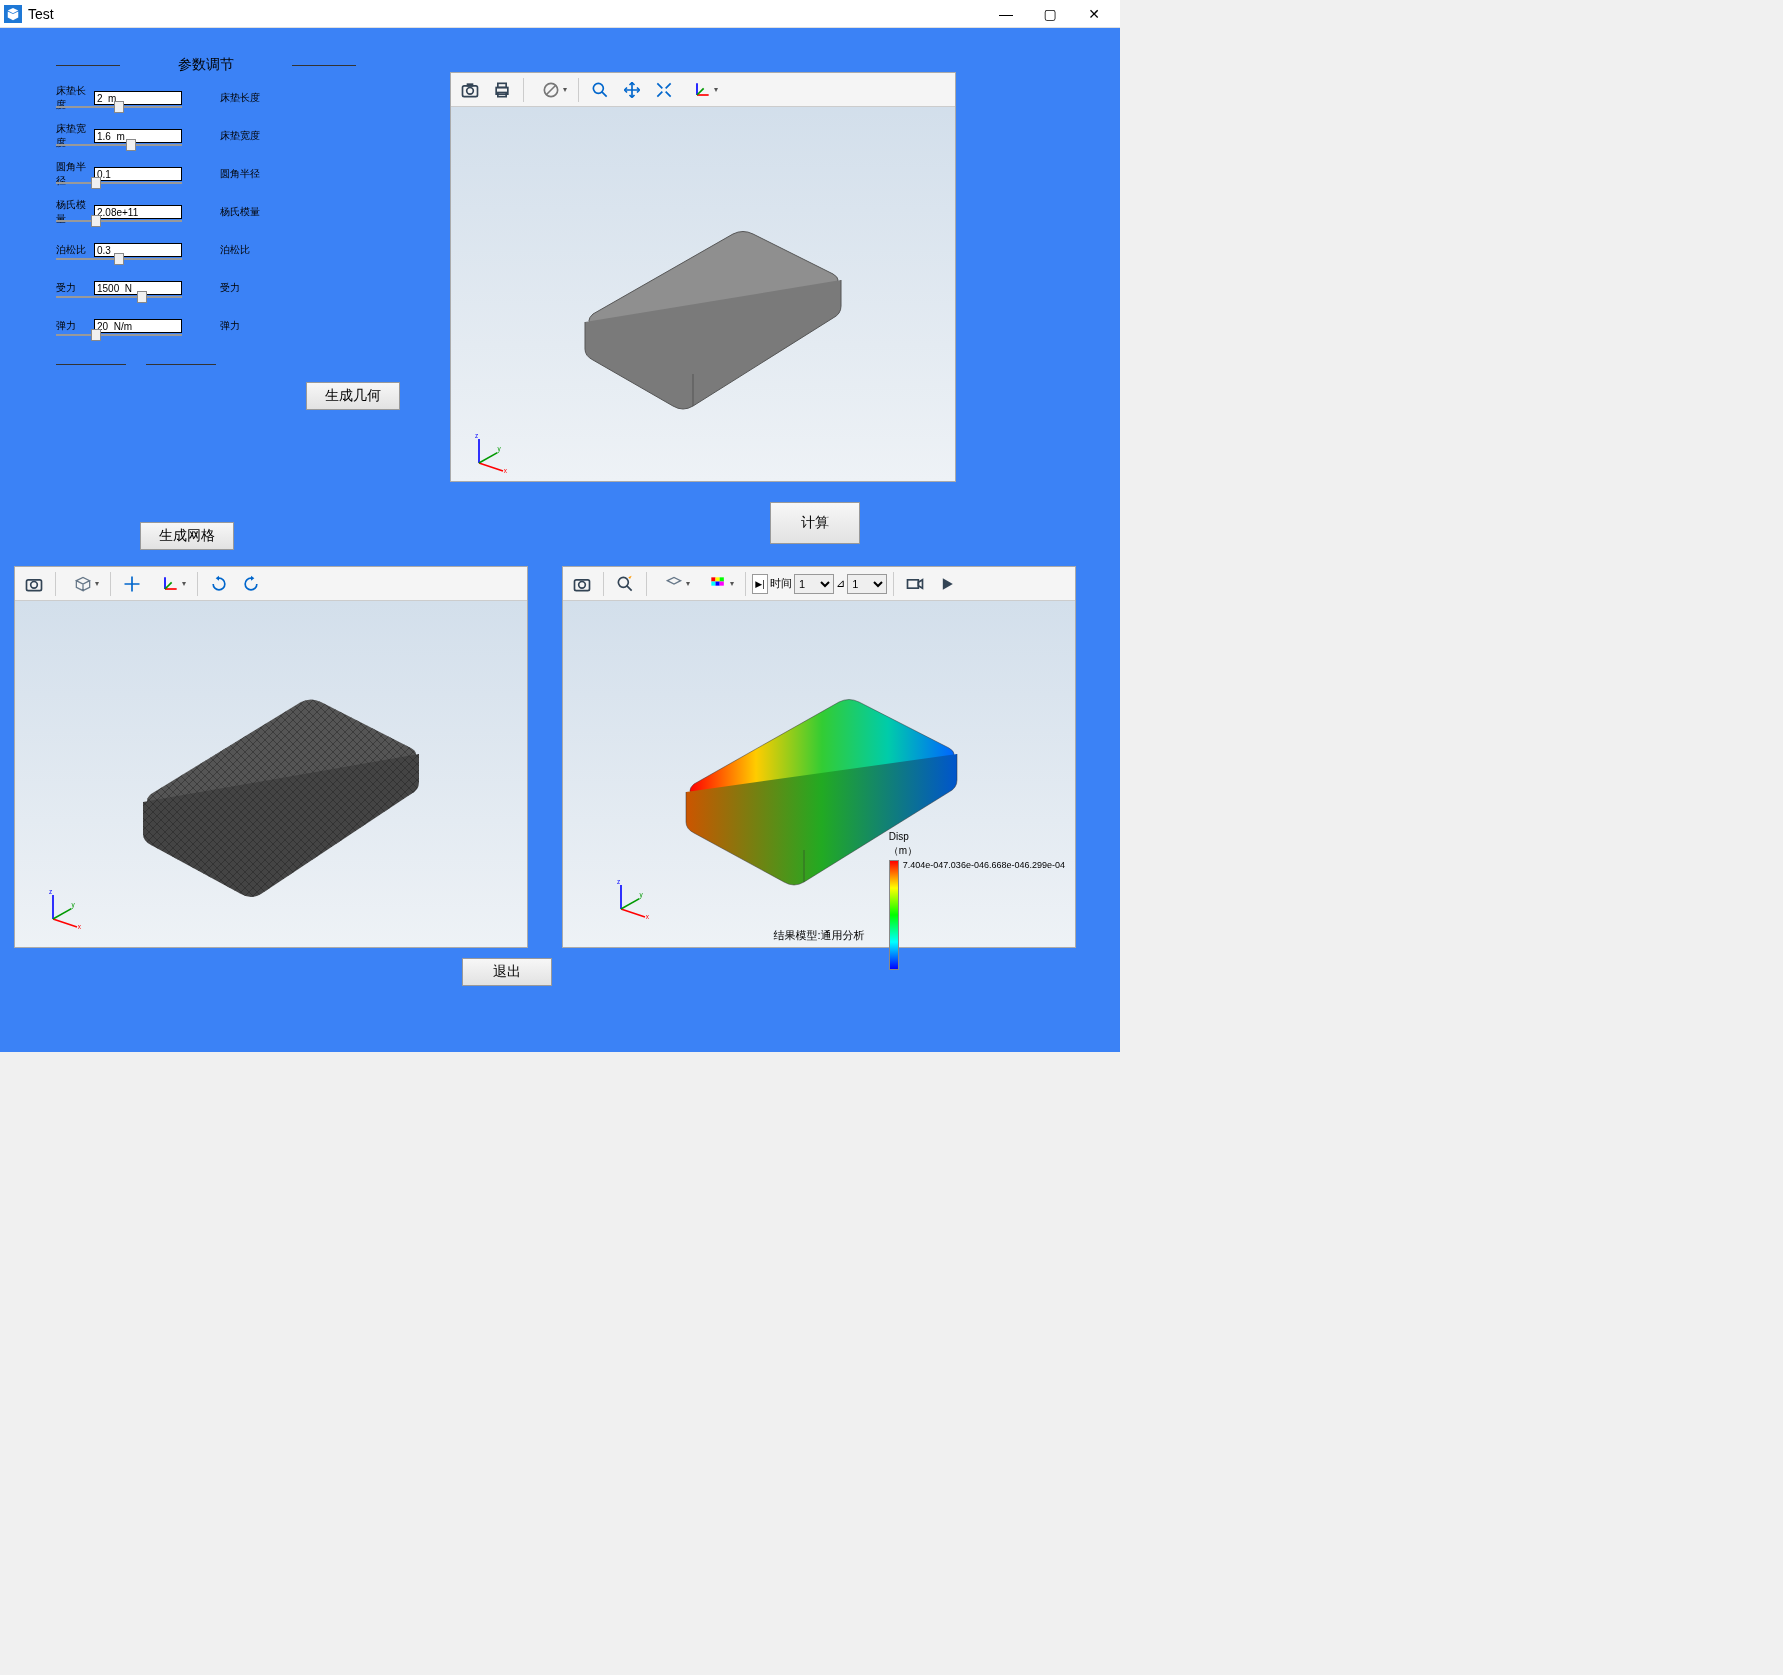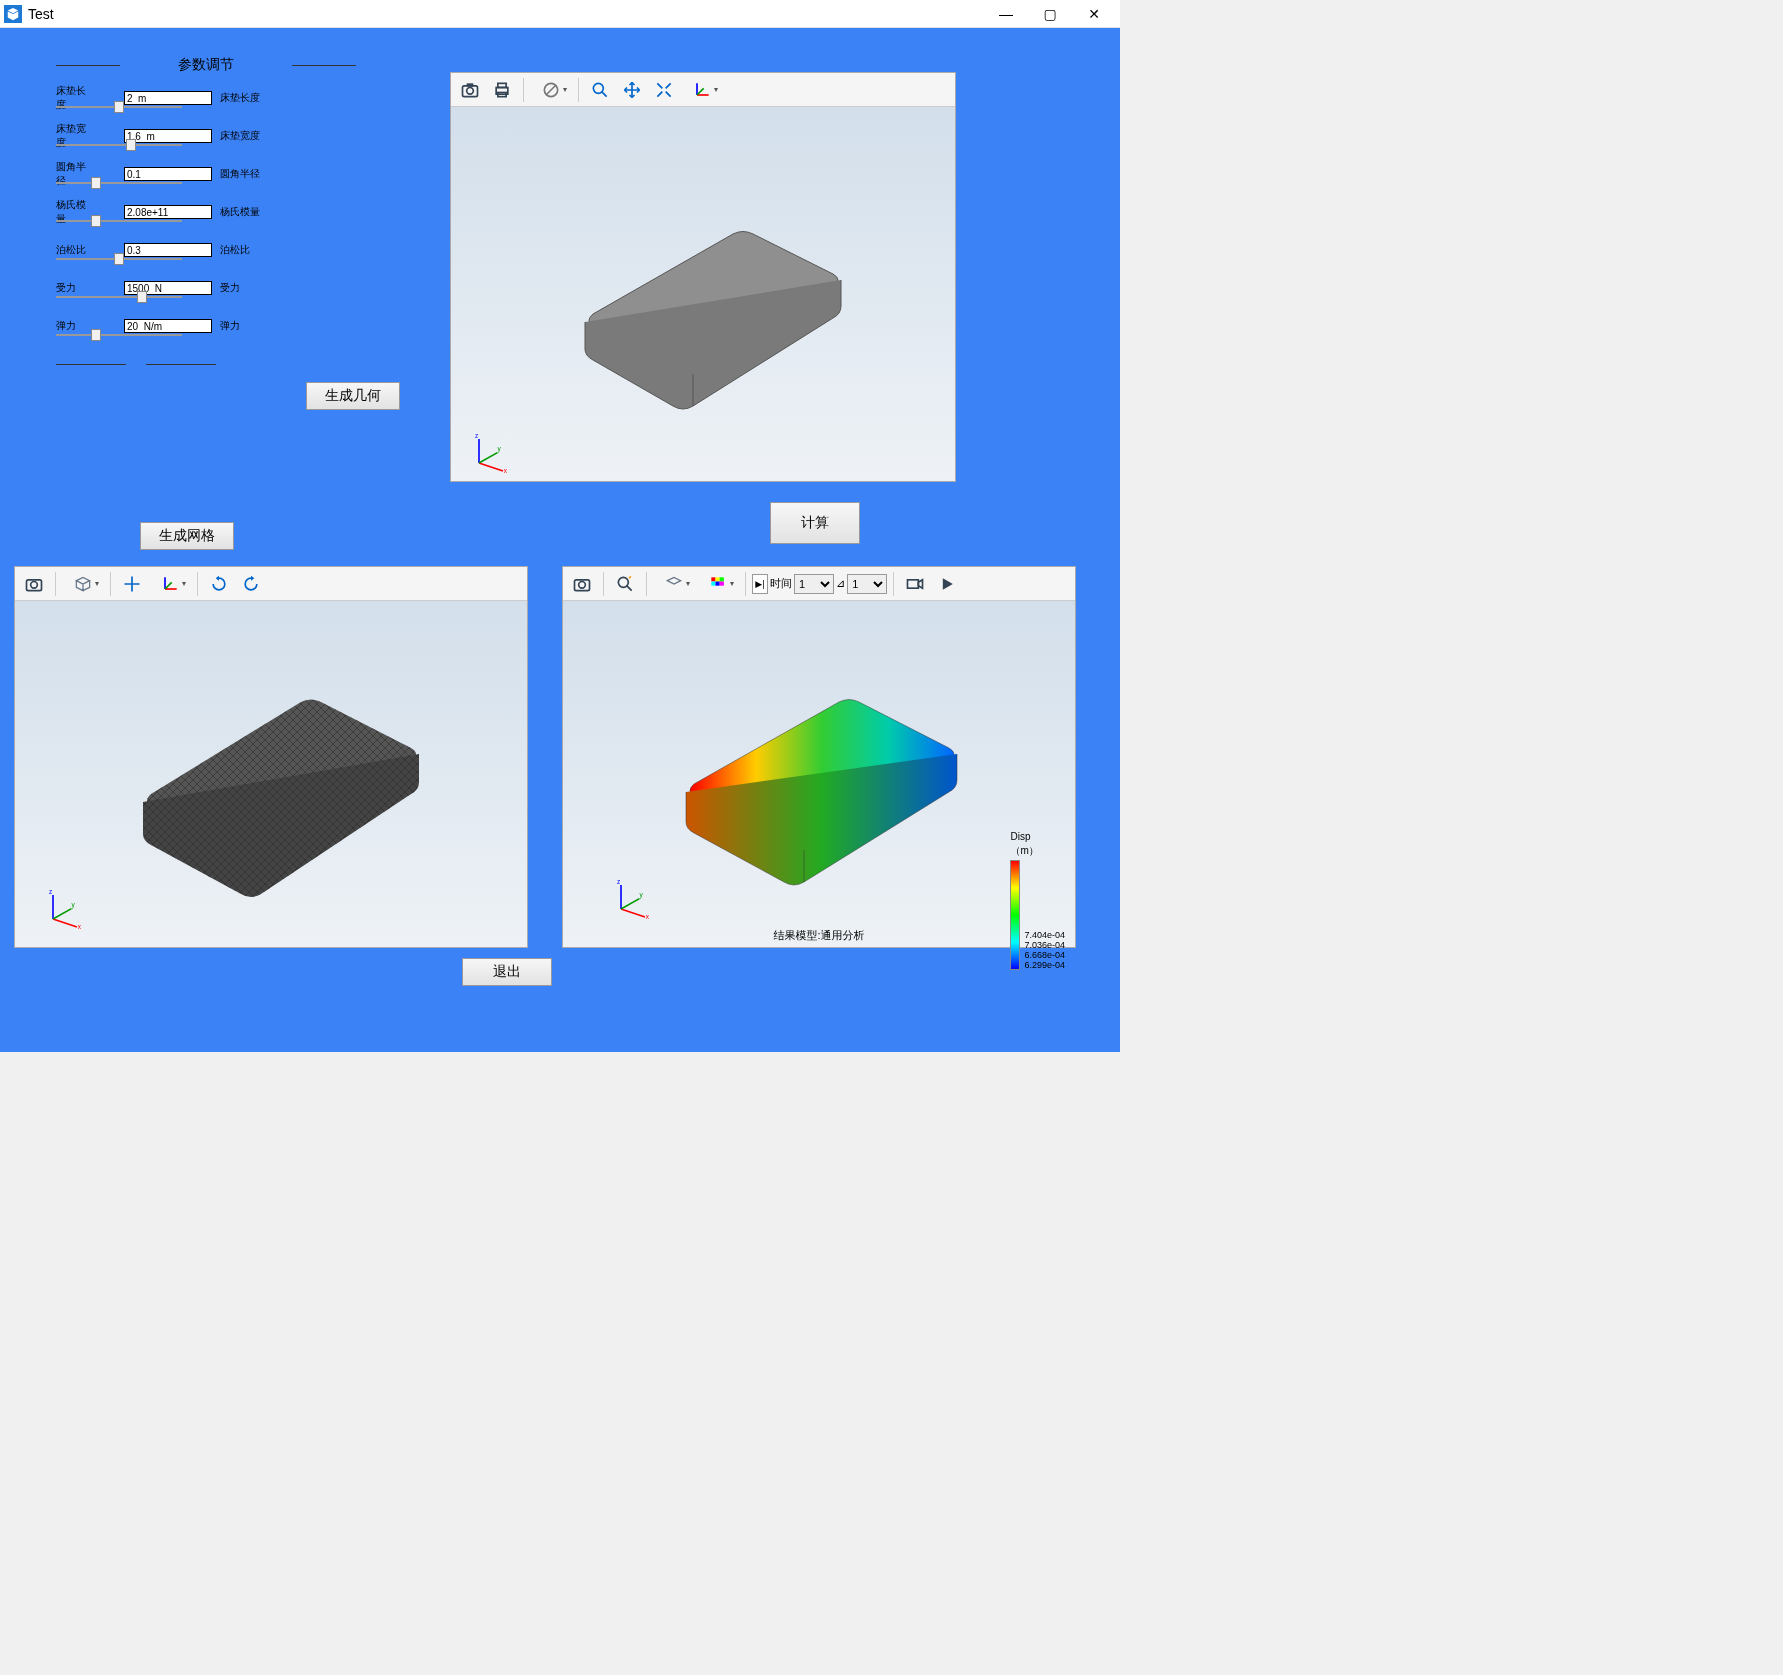--- a/index.html
+++ b/index.html
@@ -61,21 +61,20 @@
 }
 .fieldset-label::before { left: 0; }
 .fieldset-label::after  { right: 0; }
 
 .param-row {
   display: flex;
   align-items: center;
   margin-top: 10px;
   height: 28px;
   position: relative;
-  gap: 30px;
 }
 .param-row .plabel {
   font-size: 10px;
   color: #000;
   width: 38px;
 }
 .param-row .pinput {
   width: 88px;
   height: 14px;
   border: 1px solid #000;
@@ -203,21 +202,21 @@
   width: 10px; height: 110px;
   background: linear-gradient(to bottom, #ff0000, #ffff00, #00ff00, #00ffff, #0000ff);
   border: 1px solid #888;
   float: left;
 }
 .legend .lg-ticks {
   float: left;
   margin-left: 4px;
   height: 110px;
   display: flex;
-  flex-direction: column;
+  flex-direction: row;
   justify-content: flex-end;
   font-size: 9px;
 }
 
 .result-caption {
   position: absolute;
   bottom: 4px;
   left: 50%;
   transform: translateX(-50%);
   font-size: 11px;

